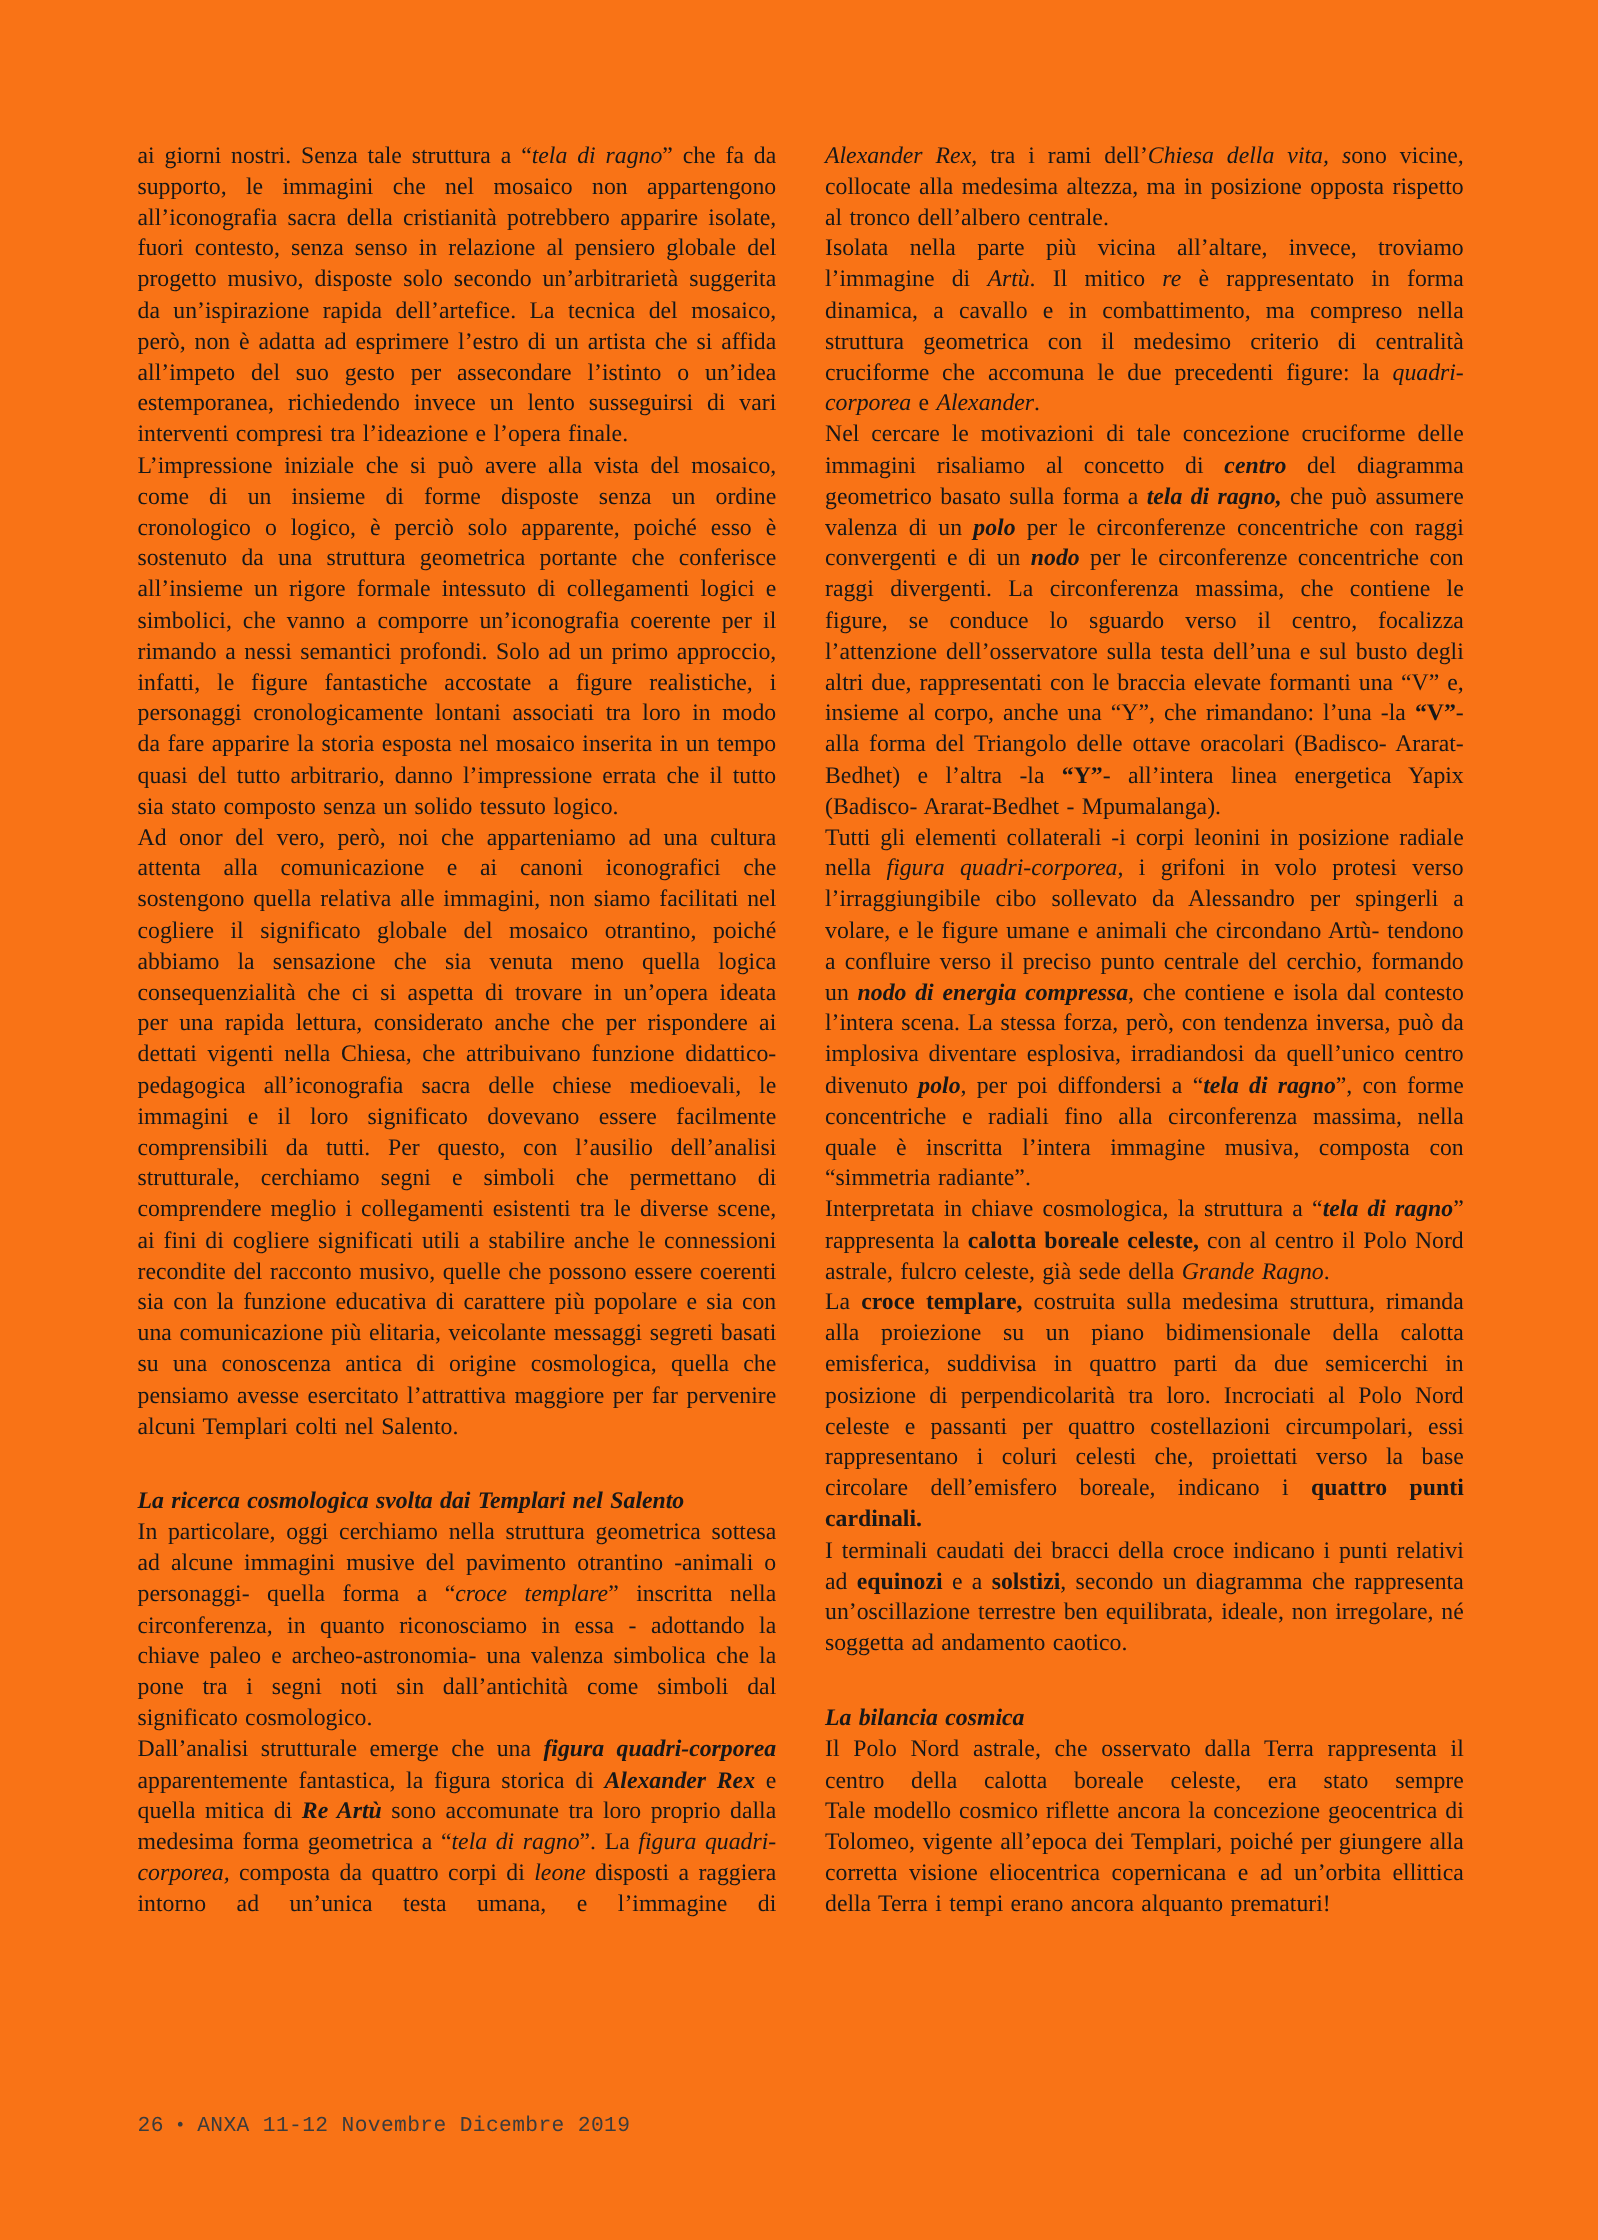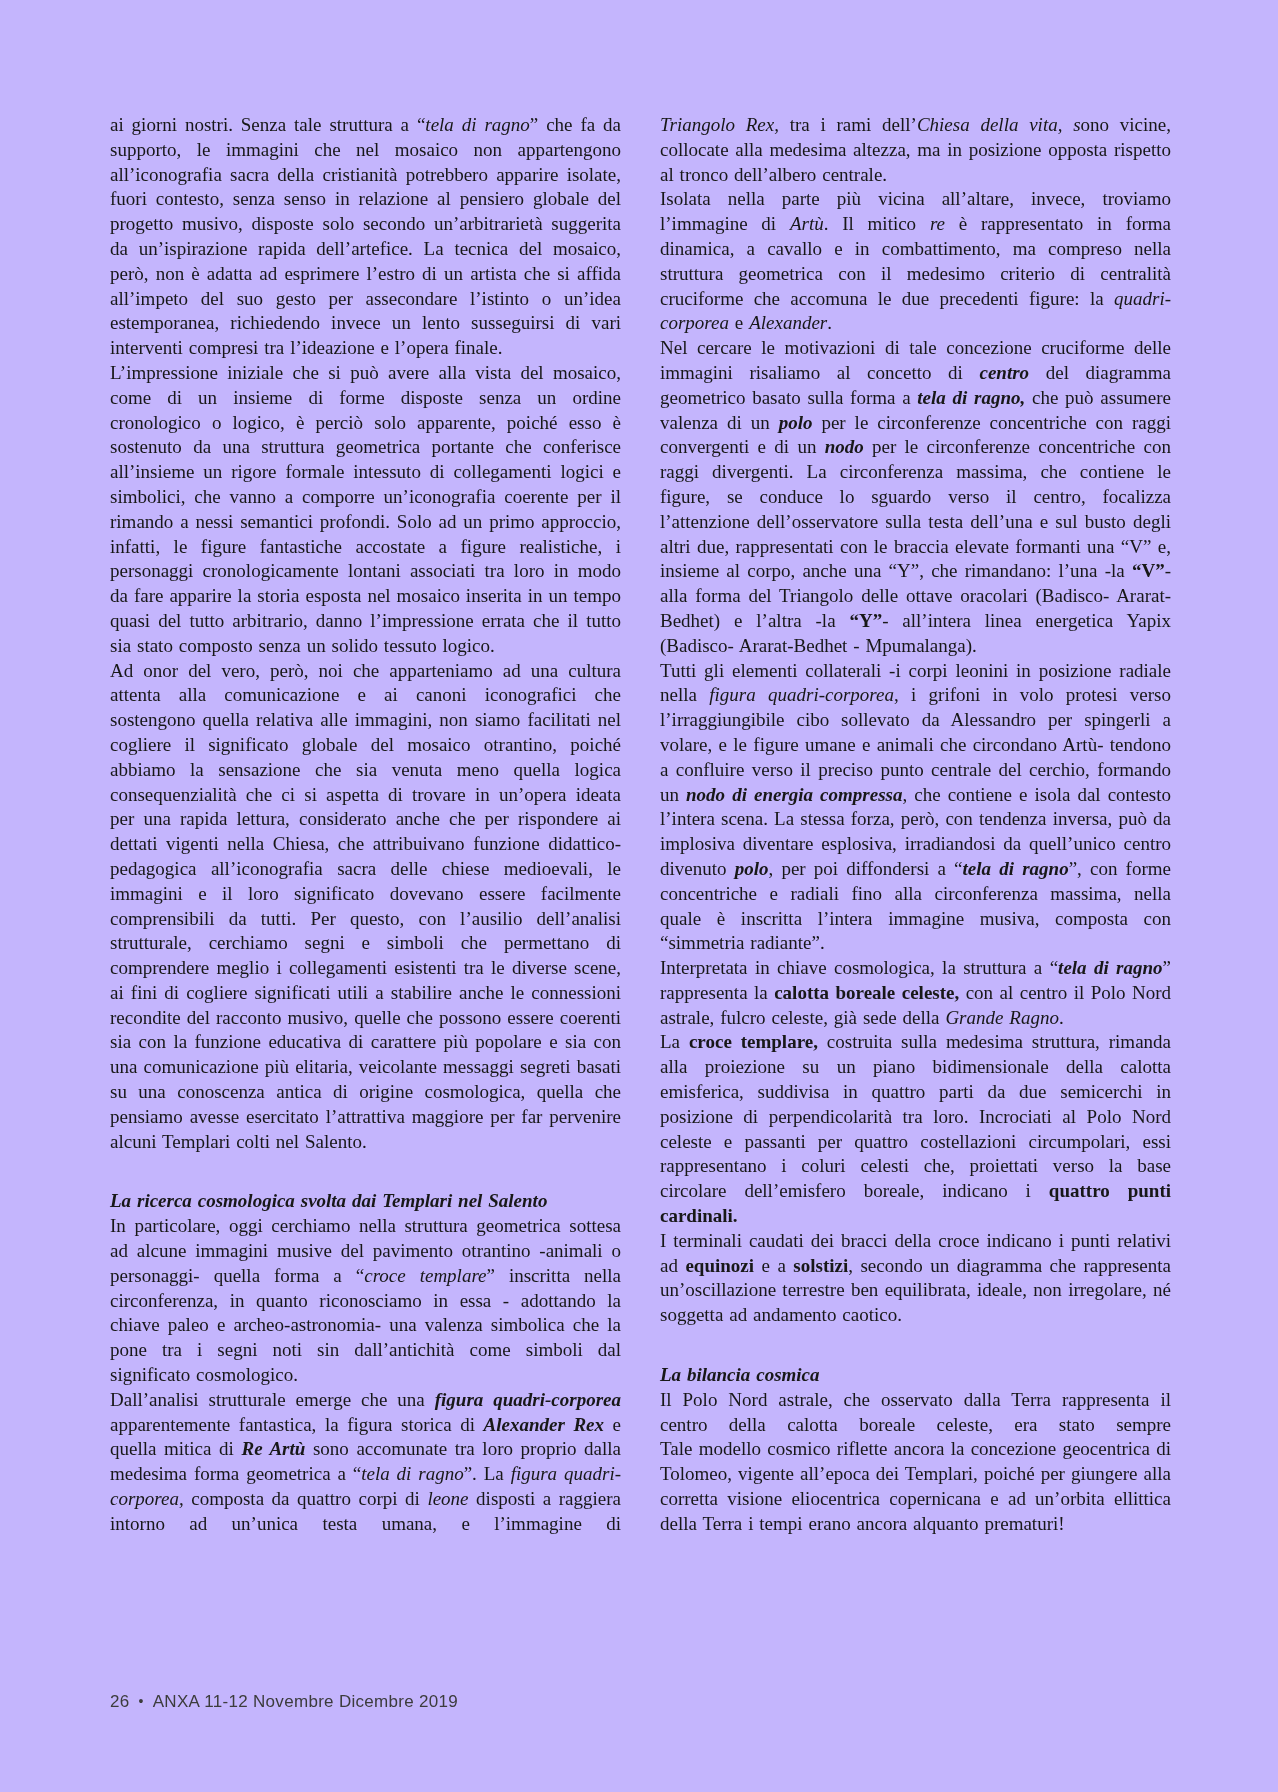--- a/index.html
+++ b/index.html
@@ -3,61 +3,61 @@
 <meta charset="utf-8">
 <style>
   html,body{margin:0;padding:0;}
   body{
     width:1278px;height:1792px;
     background:#ffffff;
     position:relative;
     font-family:"Liberation Serif", serif;
     overflow:hidden;
   }
-  .page{position:absolute;inset:0;background:#c4b5fd;}
+  .page{position:absolute;inset:0;background:#f97316;}
   .column{
     position:absolute;top:113px;width:511px;
     font-size:19px;line-height:24.8px;
     text-align:justify;
     color:#181818;
     hyphens:none;
     word-spacing:0.06em;
   }
   .col-left{left:110px;}
   .col-right{left:660px;}
   .column p{margin:0;padding:0;}
   .heading{font-weight:bold;font-style:italic;}
   .gap{height:35px;}
   .r-i{font-style:italic;}
   .r-b{font-weight:bold;}
   .r-bi{font-weight:bold;font-style:italic;}
   .justify-last{text-align-last:justify;}
   .footer{
     position:absolute;left:110px;top:1692px;
-    font-family:Liberation Sans, sans-serif;
+    font-family:Liberation Mono, monospace;
     font-size:17px;color:#3c3c3c;letter-spacing:0.3px;
     white-space:nowrap;
   }
   .footer .bullet{margin:0 9px;font-size:14px;vertical-align:1px;}
 </style>
 </head>
 <body>
 
 <div class="page">
   <div class="column col-left">
       <p class="body-para"><span>ai giorni nostri. Senza tale struttura a “</span><span class="r-i">tela di ragno</span><span>” che fa da supporto, le immagini che nel mosaico non appartengono all’iconografia sacra della cristianità potrebbero apparire isolate, fuori contesto, senza senso in relazione al pensiero globale del progetto musivo, disposte solo secondo un’arbitrarietà suggerita da un’ispirazione rapida dell’artefice. La tecnica del mosaico, però, non è adatta ad esprimere l’estro di un artista che si affida all’impeto del suo gesto per assecondare l’istinto o un’idea estemporanea, richiedendo invece un lento susseguirsi di vari interventi compresi tra l’ideazione e l’opera finale.</span></p>
       <p class="body-para"><span>L’impressione iniziale che si può avere alla vista del mosaico, come di un insieme di forme disposte senza un ordine cronologico o logico, è perciò solo apparente, poiché esso è sostenuto da una struttura geometrica portante che conferisce all’insieme un rigore formale intessuto di collegamenti logici e simbolici, che vanno a comporre un’iconografia coerente per il rimando a nessi semantici profondi. Solo ad un primo approccio, infatti, le figure fantastiche accostate a figure realistiche, i personaggi cronologicamente lontani associati tra loro in modo da fare apparire la storia esposta nel mosaico inserita in un tempo quasi del tutto arbitrario, danno l’impressione errata che il tutto sia stato composto senza un solido tessuto logico.</span></p>
       <p class="body-para"><span>Ad onor del vero, però, noi che apparteniamo ad una cultura attenta alla comunicazione e ai canoni iconografici che sostengono quella relativa alle immagini, non siamo facilitati nel cogliere il significato globale del mosaico otrantino, poiché abbiamo la sensazione che sia venuta meno quella logica consequenzialità che ci si aspetta di trovare in un’opera ideata per una rapida lettura, considerato anche che per rispondere ai dettati vigenti nella Chiesa, che attribuivano funzione didattico-pedagogica all’iconografia sacra delle chiese medioevali, le immagini e il loro significato dovevano essere facilmente comprensibili da tutti. Per questo, con l’ausilio dell’analisi strutturale, cerchiamo segni e simboli che permettano di comprendere meglio i collegamenti esistenti tra le diverse scene, ai fini di cogliere significati utili a stabilire anche le connessioni recondite del racconto musivo, quelle che possono essere coerenti sia con la funzione educativa di carattere più popolare e sia con una comunicazione più elitaria, veicolante messaggi segreti basati su una conoscenza antica di origine cosmologica, quella che pensiamo avesse esercitato l’attrattiva maggiore per far pervenire alcuni Templari colti nel Salento.</span></p>
       <div class="gap"></div>
       <p class="heading"><span>La ricerca cosmologica svolta dai Templari nel Salento</span></p>
       <p class="body-para"><span>In particolare, oggi cerchiamo nella struttura geometrica sottesa ad alcune immagini musive del pavimento otrantino -animali o personaggi- quella forma a “</span><span class="r-i">croce templare</span><span>” inscritta nella circonferenza, in quanto riconosciamo in essa - adottando la chiave paleo e archeo-astronomia- una valenza simbolica che la pone tra i segni noti sin dall’antichità come simboli dal significato cosmologico.</span></p>
       <p class="body-para justify-last"><span>Dall’analisi strutturale emerge che una </span><span class="r-bi">figura quadri-corporea</span><span> apparentemente fantastica, la figura storica di </span><span class="r-bi">Alexander Rex</span><span> e quella mitica di </span><span class="r-bi">Re Artù</span><span> sono accomunate tra loro proprio dalla medesima forma geometrica a “</span><span class="r-i">tela di ragno</span><span>”. La </span><span class="r-i">figura quadri-corporea,</span><span> composta da quattro corpi di </span><span class="r-i">leone</span><span> disposti a raggiera intorno ad un’unica testa umana, e l’immagine di</span></p>
     </div>
   <div class="column col-right">
-      <p class="body-para"><span class="r-i">Triangolo Rex,</span><span> tra i rami dell’</span><span class="r-i">Chiesa della vita, s</span><span>ono vicine, collocate alla medesima altezza, ma in posizione opposta rispetto al tronco dell’albero centrale.</span></p>
+      <p class="body-para"><span class="r-i">Alexander Rex,</span><span> tra i rami dell’</span><span class="r-i">Chiesa della vita, s</span><span>ono vicine, collocate alla medesima altezza, ma in posizione opposta rispetto al tronco dell’albero centrale.</span></p>
       <p class="body-para"><span>Isolata nella parte più vicina all’altare, invece, troviamo l’immagine di </span><span class="r-i">Artù</span><span>. Il mitico </span><span class="r-i">re</span><span> è rappresentato in forma dinamica, a cavallo e in combattimento, ma compreso nella struttura geometrica con il medesimo criterio di centralità cruciforme che accomuna le due precedenti figure: la </span><span class="r-i">quadri-corporea</span><span> e </span><span class="r-i">Alexander</span><span>.</span></p>
       <p class="body-para"><span>Nel cercare le motivazioni di tale concezione cruciforme delle immagini risaliamo al concetto di </span><span class="r-bi">centro</span><span> del diagramma geometrico basato sulla forma a </span><span class="r-bi">tela di ragno,</span><span> che può assumere valenza di un </span><span class="r-bi">polo</span><span> per le circonferenze concentriche con raggi convergenti e di un </span><span class="r-bi">nodo</span><span> per le circonferenze concentriche con raggi divergenti. La circonferenza massima, che contiene le figure, se conduce lo sguardo verso il centro, focalizza l’attenzione dell’osservatore sulla testa dell’una e sul busto degli altri due, rappresentati con le braccia elevate formanti una “V” e, insieme al corpo, anche una “Y”, che rimandano: l’una -la </span><span class="r-b">“V”</span><span>- alla forma del Triangolo delle ottave oracolari (Badisco- Ararat-Bedhet) e l’altra -la </span><span class="r-b">“Y”</span><span>- all’intera linea energetica Yapix (Badisco- Ararat-Bedhet - Mpumalanga).</span></p>
       <p class="body-para"><span>Tutti gli elementi collaterali -i corpi leonini in posizione radiale nella </span><span class="r-i">figura quadri-corporea</span><span>, i grifoni in volo protesi verso l’irraggiungibile cibo sollevato da Alessandro per spingerli a volare, e le figure umane e animali che circondano Artù- tendono a confluire verso il preciso punto centrale del cerchio, formando un </span><span class="r-bi">nodo di energia compressa</span><span>, che contiene e isola dal contesto l’intera scena. La stessa forza, però, con tendenza inversa, può da implosiva diventare esplosiva, irradiandosi da quell’unico centro divenuto </span><span class="r-bi">polo</span><span>, per poi diffondersi a “</span><span class="r-bi">tela di ragno</span><span>”, con forme concentriche e radiali fino alla circonferenza massima, nella quale è inscritta l’intera immagine musiva, composta con “simmetria radiante”.</span></p>
       <p class="body-para"><span>Interpretata in chiave cosmologica, la struttura a “</span><span class="r-bi">tela di ragno</span><span>” rappresenta la </span><span class="r-b">calotta boreale celeste,</span><span> con al centro il Polo Nord astrale, fulcro celeste, già sede della </span><span class="r-i">Grande Ragno</span><span>.</span></p>
       <p class="body-para"><span>La </span><span class="r-b">croce templare,</span><span> costruita sulla medesima struttura, rimanda alla proiezione su un piano bidimensionale della calotta emisferica, suddivisa in quattro parti da due semicerchi in posizione di perpendicolarità tra loro. Incrociati al Polo Nord celeste e passanti per quattro costellazioni circumpolari, essi rappresentano i coluri celesti che, proiettati verso la base circolare dell’emisfero boreale, indicano i </span><span class="r-b">quattro punti cardinali.</span></p>
       <p class="body-para"><span>I terminali caudati dei bracci della croce indicano i punti relativi ad </span><span class="r-b">equinozi</span><span> e a </span><span class="r-b">solstizi</span><span>, secondo un diagramma che rappresenta un’oscillazione terrestre ben equilibrata, ideale, non irregolare, né soggetta ad andamento caotico.</span></p>
       <div class="gap"></div>
       <p class="heading"><span>La bilancia cosmica</span></p>
       <p class="body-para justify-last"><span>Il Polo Nord astrale, che osservato dalla Terra rappresenta il centro della calotta boreale celeste, era stato sempre</span></p>
       <p class="body-para"><span>Tale modello cosmico riflette ancora la concezione geocentrica di Tolomeo, vigente all’epoca dei Templari, poiché per giungere alla corretta visione eliocentrica copernicana e ad un’orbita ellittica della Terra i tempi erano ancora alquanto prematuri!</span></p>

